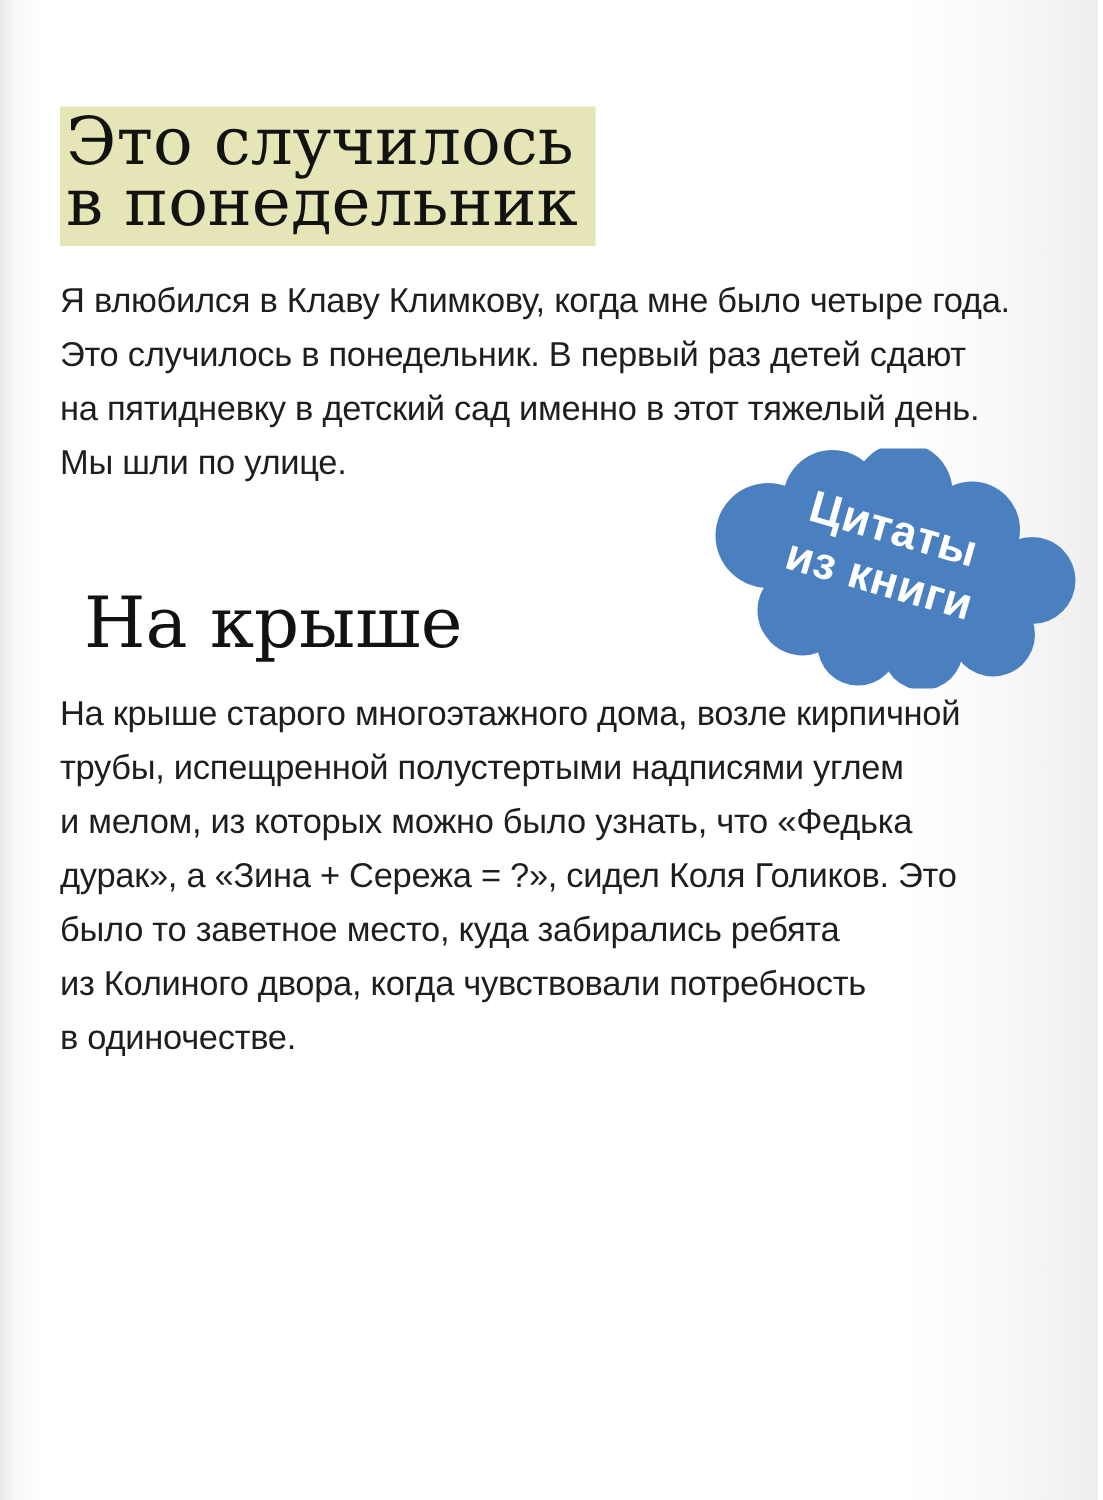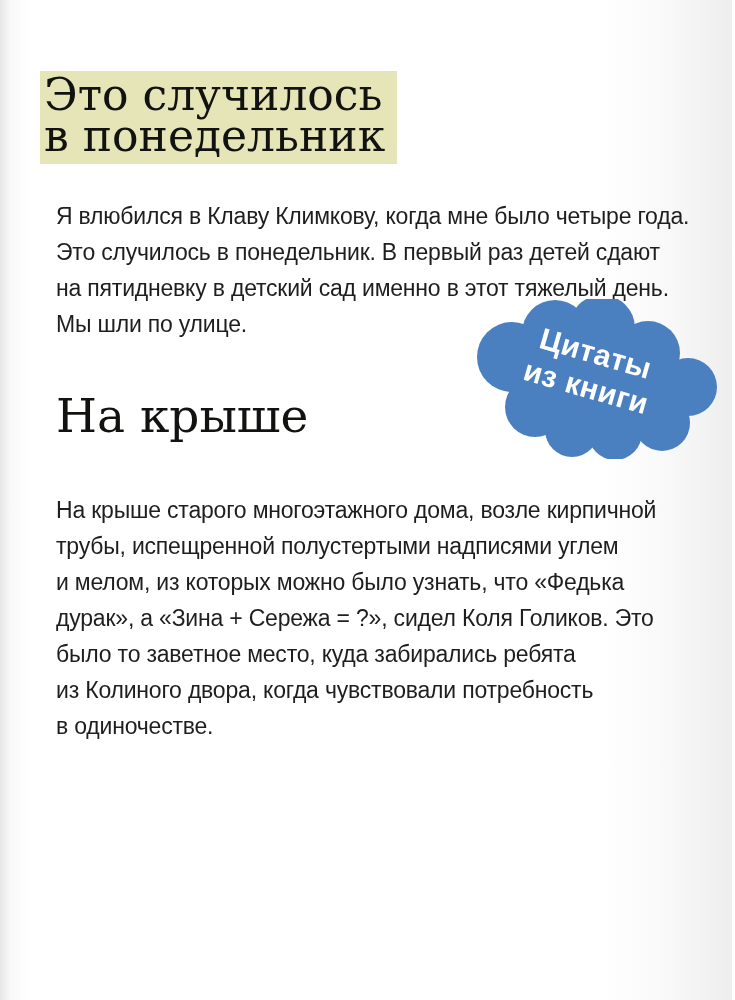--- a/index.html
+++ b/index.html
@@ -27,30 +27,30 @@
     line-height: 41px;
     color: #121210;
     white-space: pre-line;
     background: #e5e5b8;
     padding: 3px 12px 8px 4px;
   }
 
   .body-text {
     position: absolute;
     left: 40px;
-    margin: 16px;
+    margin: 0;
     font-family: "Liberation Sans", sans-serif;
     font-size: 23px;
     line-height: 36px;
     letter-spacing: -0.2px;
     color: #1e1e1e;
     white-space: pre-line;
   }
   .p1 { top: 182px; }
-  .p2 { top: 476px; }
+  .p2 { top: 457px; }
 
   .chapter-title-2 {
     position: absolute;
     left: 40px;
     top: 374px;
     margin: 16px;
     font-family: "DejaVu Serif", serif;
     font-weight: 400;
     font-size: 47px;
     line-height: 52px;

